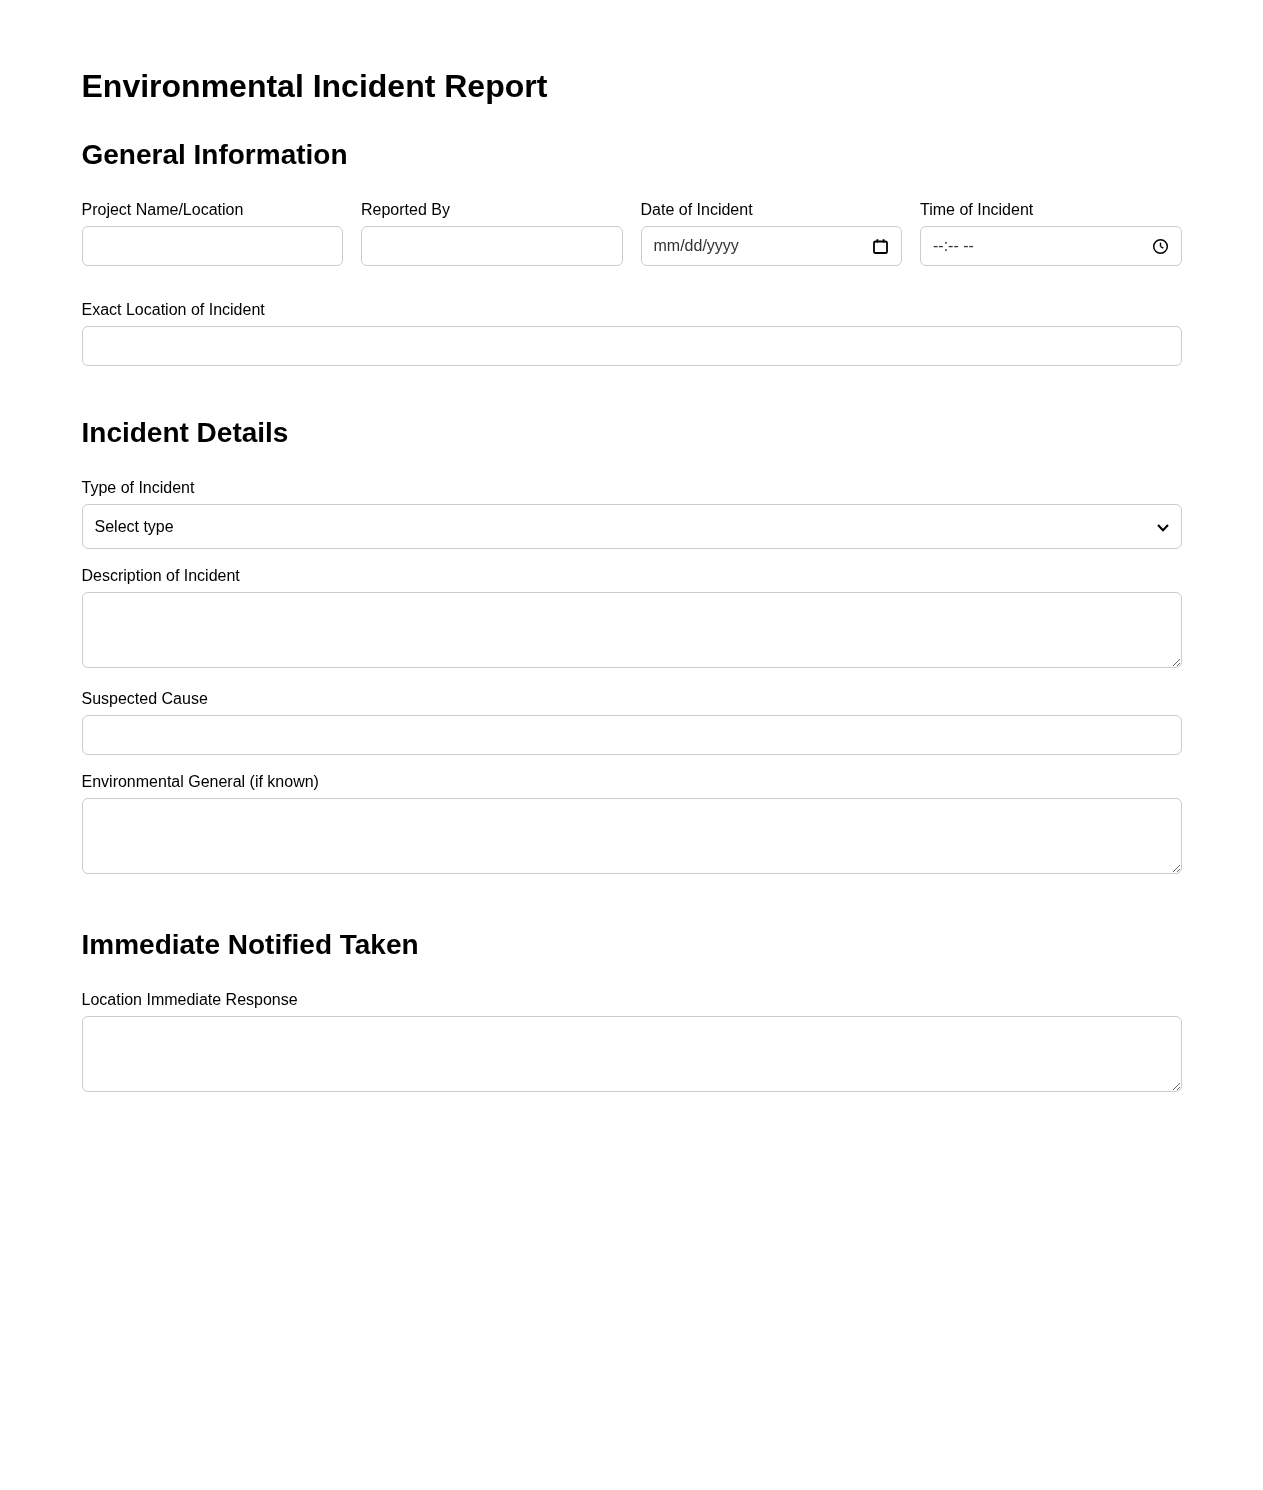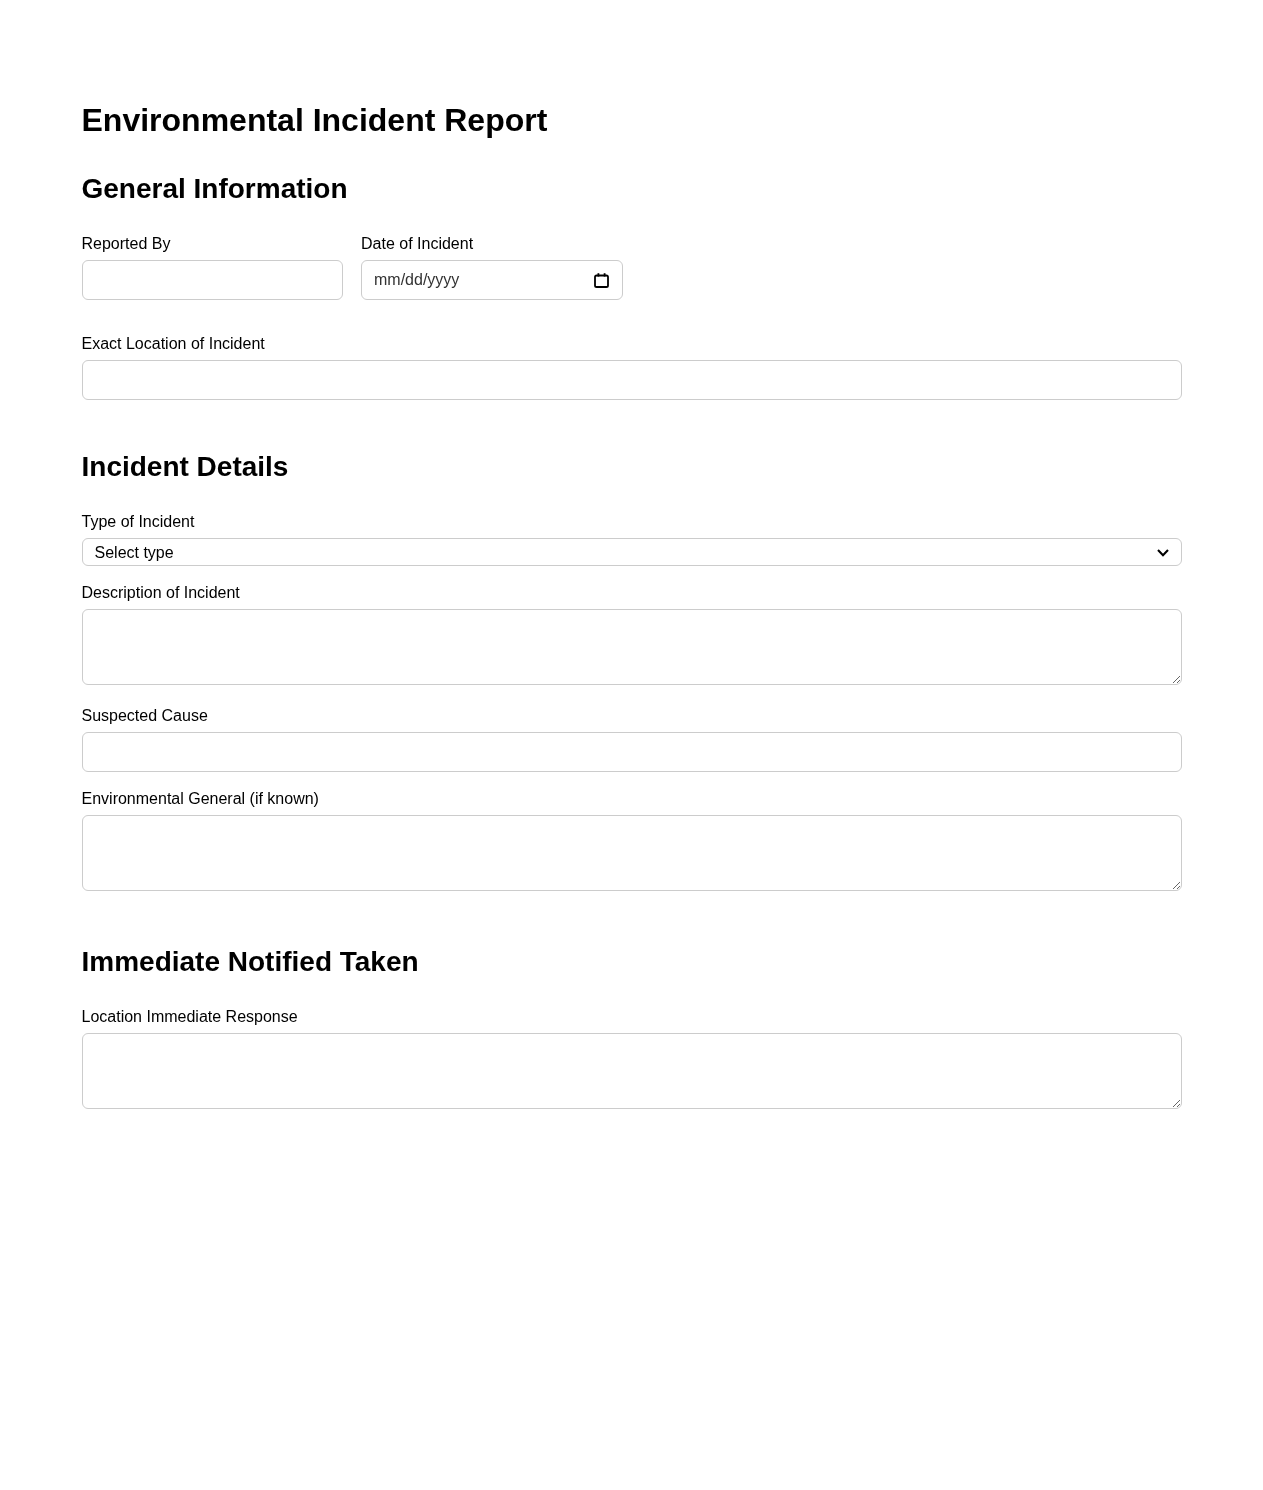--- a/index.html
+++ b/index.html
@@ -11,21 +11,21 @@
   body { width: 1263px; height: 1490px; position: relative; }
 
   .clip {
     width: 1263px;
     height: 1300px;
     overflow: hidden;
   }
   .container {
     width: 1100px;
     margin: 0 auto;
-    padding-top: 102px;
+    padding-top: 68px;
   }
 
   h1.page-title {
     font-size: 32px;
     line-height: 37px;
     font-weight: bold;
     margin: 0 0 36px 0;
   }
   section { margin-top: 53px; }
   section.first { margin-top: 0; }
@@ -79,21 +79,21 @@
     justify-content: space-between;
     padding: 0 12px;
     cursor: text;
     gap: 40px;
   }
   .input-like .picker-text { color: #333333; }
   .input-like svg { flex: 0 0 auto; display: block; }
 
   .select-wrap { position: relative; }
   select {
-    height: 28px;
+    height: 45px;
     padding: 0 34px 0 12px;
     -webkit-appearance: none;
     appearance: none;
     cursor: pointer;
   }
   .select-wrap .chevron {
     position: absolute;
     right: 13px;
     top: 50%;
     transform: translateY(-50%);
@@ -105,37 +105,54 @@
 
 <div class="clip">
   <div class="container">
 
     <h1 class="page-title">Environmental Incident Report</h1>
 
     <section class="first">
       <h2 class="section-heading">General Information</h2>
 
       <div class="row4">
+        <div class="field">
+          <label class="field-label">Project Name/Location</label>
+          <input type="text" value="" style="">
+        </div>
         <div class="field">
           <label class="field-label">Reported By</label>
           <input type="text" value="" style="">
         </div>
         <div class="field">
           <label class="field-label">Date of Incident</label>
           <div class="input-like">
             <span class="picker-text">mm/dd/yyyy</span>
             <span>
               <svg width="17" height="17" viewBox="0 0 17 17">
                 <rect x="2" y="3.5" width="13" height="11.5" rx="1.6" fill="none" stroke="#000" stroke-width="1.8"></rect>
                 <line x1="5.4" y1="1.2" x2="5.4" y2="4.6" stroke="#000" stroke-width="1.8"></line>
                 <line x1="11.6" y1="1.2" x2="11.6" y2="4.6" stroke="#000" stroke-width="1.8"></line>
               </svg>
             </span>
           </div>
         </div>
+        <div class="field">
+          <label class="field-label">Time of Incident</label>
+          <div class="input-like">
+            <span class="picker-text">--:-- --</span>
+            <span>
+              <svg width="17" height="17" viewBox="0 0 17 17">
+                <circle cx="8.5" cy="8.5" r="6.8" fill="none" stroke="#000" stroke-width="1.5"></circle>
+                <line x1="8.5" y1="8.5" x2="8.5" y2="4.6" stroke="#000" stroke-width="1.4"></line>
+                <line x1="8.5" y1="8.5" x2="11.3" y2="10.2" stroke="#000" stroke-width="1.4"></line>
+              </svg>
+            </span>
+          </div>
+        </div>
       </div>
 
       <div class="field">
         <label class="field-label">Exact Location of Incident</label>
         <input type="text" value="" style="">
       </div>
     </section>
 
     <section>
       <h2 class="section-heading">Incident Details</h2>

